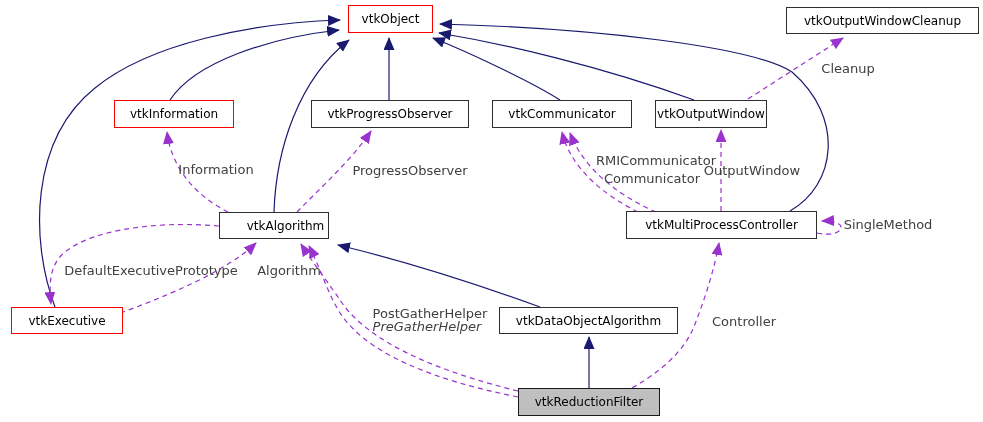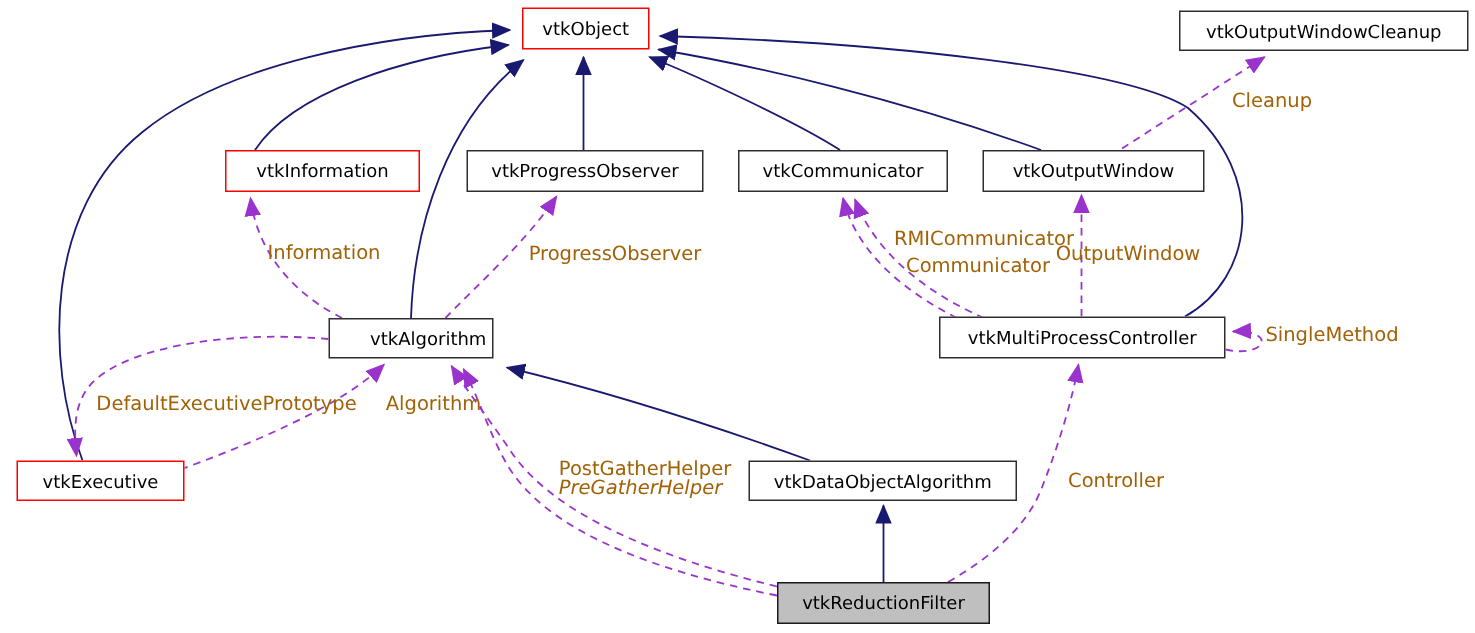--- a/index.html
+++ b/index.html
@@ -21,33 +21,33 @@
     font-size:12px;
     white-space:nowrap;
     line-height:1;
     z-index:2;
   }
   .node.red{border:1.8px solid #ff0000;}
   .node.focus{background:#bfbfbf;border:1.8px solid #1a1a1a;}
   .edge-label{
     position:absolute;
     transform:translate(-50%,-50%);
-    color:#a16207;
+    color:#404040;
     font-size:13px;
     white-space:nowrap;
     line-height:1;
     z-index:1;
   }
   
   .n-object{left:348px;top:5px;width:85px;height:28px;}
   .n-outputwindowcleanup{left:786px;top:7px;width:193px;height:27px;}
-  .n-information{left:114px;top:100px;width:130px;height:28px;margin-left:36px;}
+  .n-information{left:114px;top:100px;width:120px;height:28px;}
   .n-progressobserver{left:311px;top:100px;width:158px;height:28px;text-align:right;}
   .n-communicator{left:492px;top:100px;width:140px;height:28px;}
-  .n-outputwindow{left:655px;top:100px;width:148px;height:28px;}
+  .n-outputwindow{left:655px;top:100px;width:112px;height:28px;}
   .n-algorithm{left:219px;top:212px;width:110px;height:27px;padding-left:23px;}
   .n-multiprocesscontroller{left:626px;top:211px;width:191px;height:28px;}
   .n-executive{left:11px;top:307px;width:112px;height:27px;}
   .n-dataobjectalgorithm{left:499px;top:307px;width:179px;height:27px;}
   .n-reductionfilter{left:518px;top:388px;width:142px;height:28px;}
   
   .l-information{left:216px;top:169px;}
   .l-progressobserver{left:410px;top:170px;}
   .l-rmicommunicator{left:656px;top:160px;}
   .l-communicator{left:652px;top:178px;}

